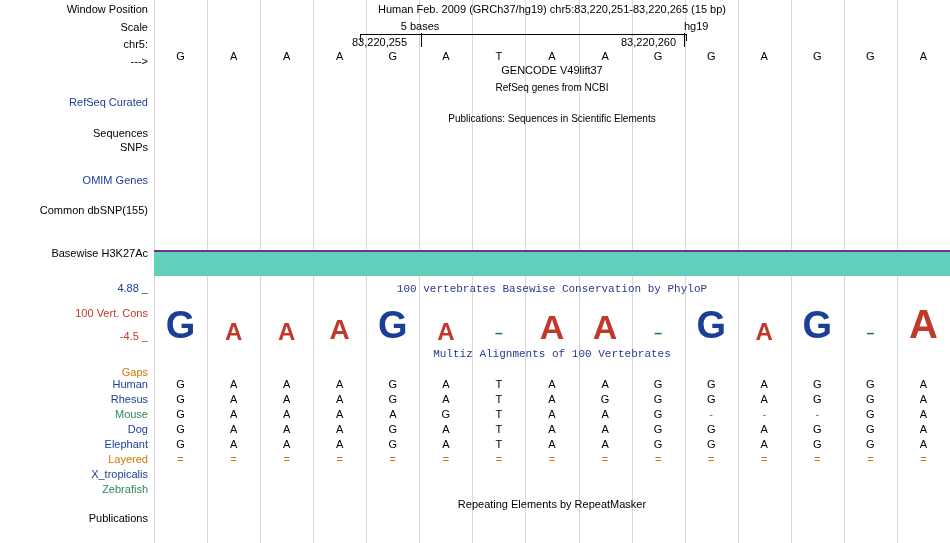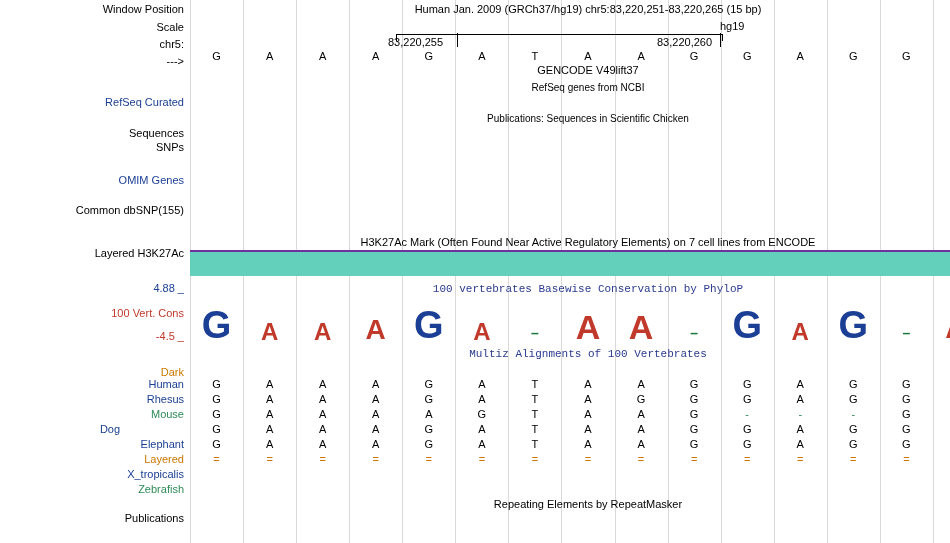--- a/index.html
+++ b/index.html
@@ -2,21 +2,21 @@
 <html><head>
 <meta charset="utf-8">
 <style>
   html,body{margin:0;padding:0;}
   body{
     width:950px;height:543px;background:#ffffff;
     font-family:"Liberation Sans", sans-serif;
     font-size:11px;color:#000;
     position:relative;overflow:hidden;
   }
-  #stage{position:relative;width:832px;height:543px;margin-left:36px;}
+  #stage{position:relative;width:832px;height:543px;}
   .abs{position:absolute;}
   .lbl{ text-align:right; white-space:nowrap; font-size:11px;}
   .center{text-align:center;white-space:nowrap;}
   .track-title{font-size:11px;text-align:center;white-space:nowrap;}
 
   
   .leftcol{width:148px;left:0;text-align:right;}
 
   
   #grid{left:154px;top:0;width:796px;height:543px;}
@@ -60,40 +60,41 @@
 
   <div class="abs leftcol lbl" style="top:3px;">Window Position</div>
   <div class="abs leftcol lbl" style="top:21px;">Scale</div>
   <div class="abs leftcol lbl" style="top:38px;">chr5:</div>
   <div class="abs leftcol lbl" style="top:55px;">---&gt;</div>
   <div class="abs leftcol lbl brandblue" style="top:96px;">RefSeq Curated</div>
   <div class="abs leftcol lbl" style="top:127px;">Sequences</div>
   <div class="abs leftcol lbl" style="top:141px;">SNPs</div>
   <div class="abs leftcol lbl brandblue" style="top:174px;">OMIM Genes</div>
   <div class="abs leftcol lbl" style="top:204px;">Common dbSNP(155)</div>
-  <div class="abs leftcol lbl" style="top:247px;">Layered H3K27Ac</div>
+  <div class="abs leftcol lbl" style="top:247px;">Basewise H3K27Ac</div>
   <div class="abs leftcol lbl" style="top:282px; color:#1b3f94;">4.88 _</div>
   <div class="abs leftcol lbl" style="top:307px; color:#c0392b;">100 Vert. Cons</div>
   <div class="abs leftcol lbl" style="top:330px; color:#c0392b;">-4.5 _</div>
-  <div class="abs leftcol lbl orange" style="top:366px;">Dark</div>
+  <div class="abs leftcol lbl orange" style="top:366px;">Gaps</div>
   <div class="abs leftcol lbl" style="top:512px;">Publications</div>
 
   <div id="species-labels">
       <div class="abs leftcol lbl" style="top: 378px; color: rgb(27, 63, 148);">Human</div>
       <div class="abs leftcol lbl" style="top: 393px; color: rgb(27, 63, 148);">Rhesus</div>
       <div class="abs leftcol lbl" style="top: 408px; color: rgb(46, 139, 87);">Mouse</div>
-      <div class="abs leftcol lbl" style="top: 423px; color: rgb(27, 63, 148); text-align: center;">Dog</div>
+      <div class="abs leftcol lbl" style="top: 423px; color: rgb(27, 63, 148);">Dog</div>
       <div class="abs leftcol lbl" style="top: 438px; color: rgb(27, 63, 148);">Elephant</div>
       <div class="abs leftcol lbl" style="top: 453px; color: rgb(204, 119, 0);">Layered</div>
       <div class="abs leftcol lbl" style="top: 468px; color: rgb(27, 63, 148);">X_tropicalis</div>
       <div class="abs leftcol lbl" style="top: 483px; color: rgb(46, 139, 87);">Zebrafish</div>
     </div>
 
-  <div class="abs center" style="left:154px;width:796px;top:3px;">Human Jan. 2009 (GRCh37/hg19)   chr5:83,220,251-83,220,265 (15 bp)</div>
-
+  <div class="abs center" style="left:154px;width:796px;top:3px;">Human Feb. 2009 (GRCh37/hg19)   chr5:83,220,251-83,220,265 (15 bp)</div>
+
+  <div class="abs center" style="left:300px;width:240px;top:20px;">5 bases</div>
   <div class="abs" style="left:360px;top:34px;width:325px;height:6px;border-top:1px solid #000;border-left:1px solid #000;border-right:1px solid #000;"></div>
   <div class="abs" style="left:684px;top:20px;">hg19</div>
 
   <div class="abs" style="left:352px;top:36px;">83,220,255</div>
   <div class="abs" style="left:621px;top:36px;">83,220,260</div>
   <div class="abs vtick" style="left:421px;top:33px;height:14px;"></div>
   <div class="abs vtick" style="left:684px;top:33px;height:14px;"></div>
 
   <div class="seqrow" id="ruler-row" style="top:50px;">
       <span style="left: 13.5333px;">G</span>
@@ -108,22 +109,21 @@
       <span style="left: 491.133px;">G</span>
       <span style="left: 544.2px;">G</span>
       <span style="left: 597.267px;">A</span>
       <span style="left: 650.333px;">G</span>
       <span style="left: 703.4px;">G</span>
       <span style="left: 756.467px;">A</span>
     </div>
 
   <div class="abs track-title" style="left:154px;width:796px;top:64px;">GENCODE V49lift37</div>
   <div class="abs track-title small" style="left:154px;width:796px;top:82px;">RefSeq genes from NCBI</div>
-  <div class="abs track-title small" style="left:154px;width:796px;top:113px;">Publications: Sequences in Scientific Chicken</div>
-  <div class="abs track-title" style="left:154px;width:796px;top:236px;">H3K27Ac Mark (Often Found Near Active Regulatory Elements) on 7 cell lines from ENCODE</div>
+  <div class="abs track-title small" style="left:154px;width:796px;top:113px;">Publications: Sequences in Scientific Elements</div>
 
   <div class="purpleline" style="top:250px;"></div>
   <div class="h3k27ac" style="top:252px;height:24px;"></div>
 
   <div class="abs track-title blue" style="left:154px;width:796px;top:283px;">100 vertebrates Basewise Conservation by PhyloP</div>
   <div id="cons-letters" class="abs" style="left:154px;top:296px;width:796px;height:46px;">
       <div class="consbase" style="left: 10.5333px; width: 32px; text-align: center; font-size: 38px; line-height: 1; top: 10px; color: rgb(27, 63, 148);">G</div>
       <div class="consbase" style="left: 63.6px; width: 32px; text-align: center; font-size: 24px; line-height: 1; top: 24px; color: rgb(192, 57, 43);">A</div>
       <div class="consbase" style="left: 116.667px; width: 32px; text-align: center; font-size: 24px; line-height: 1; top: 24px; color: rgb(192, 57, 43);">A</div>
       <div class="consbase" style="left: 169.733px; width: 32px; text-align: center; font-size: 28px; line-height: 1; top: 20px; color: rgb(192, 57, 43);">A</div>

